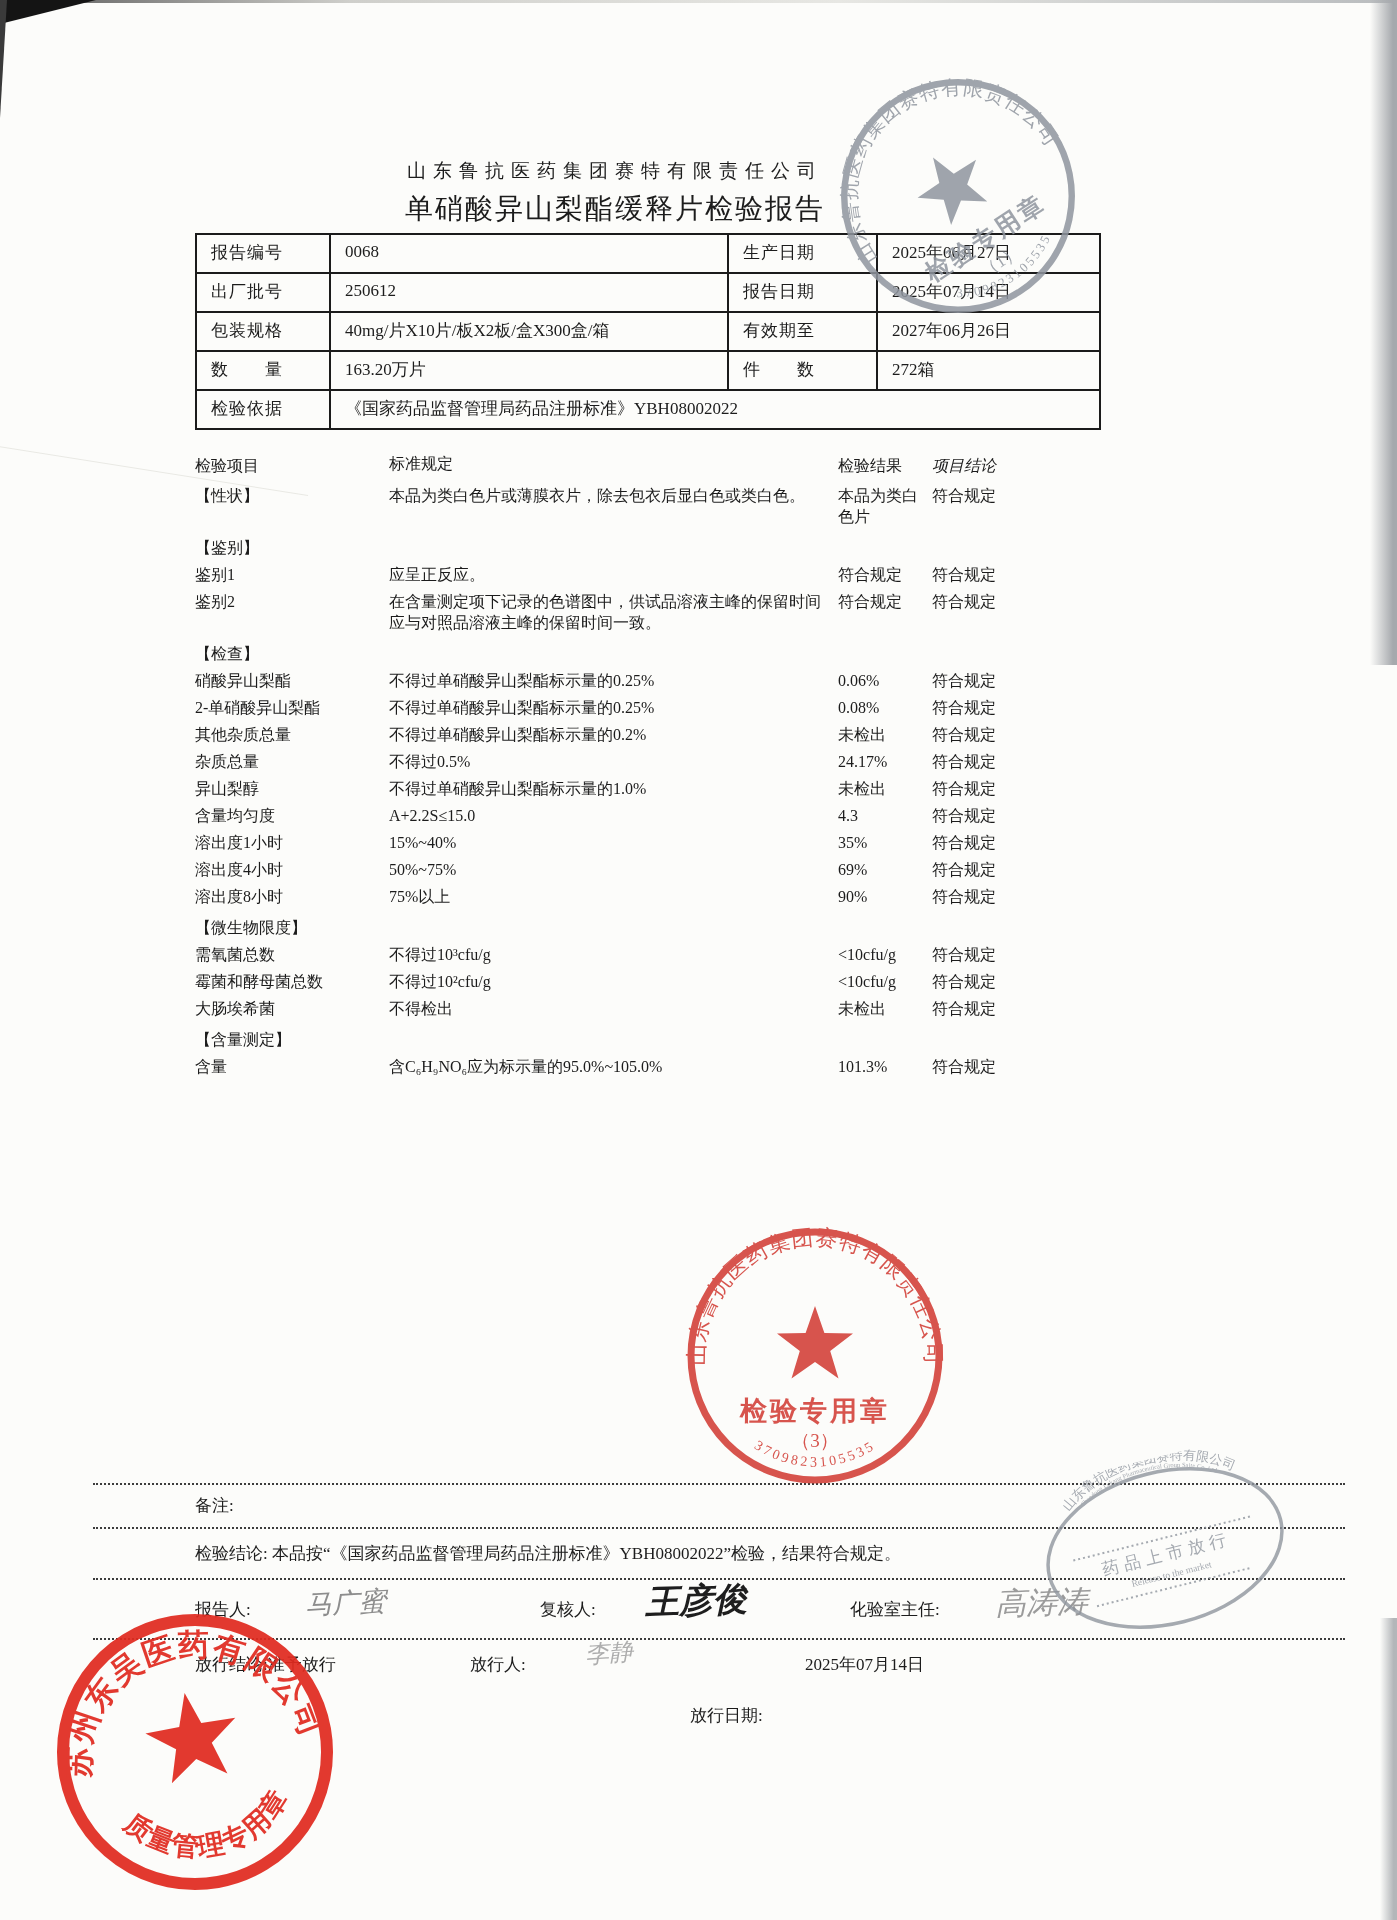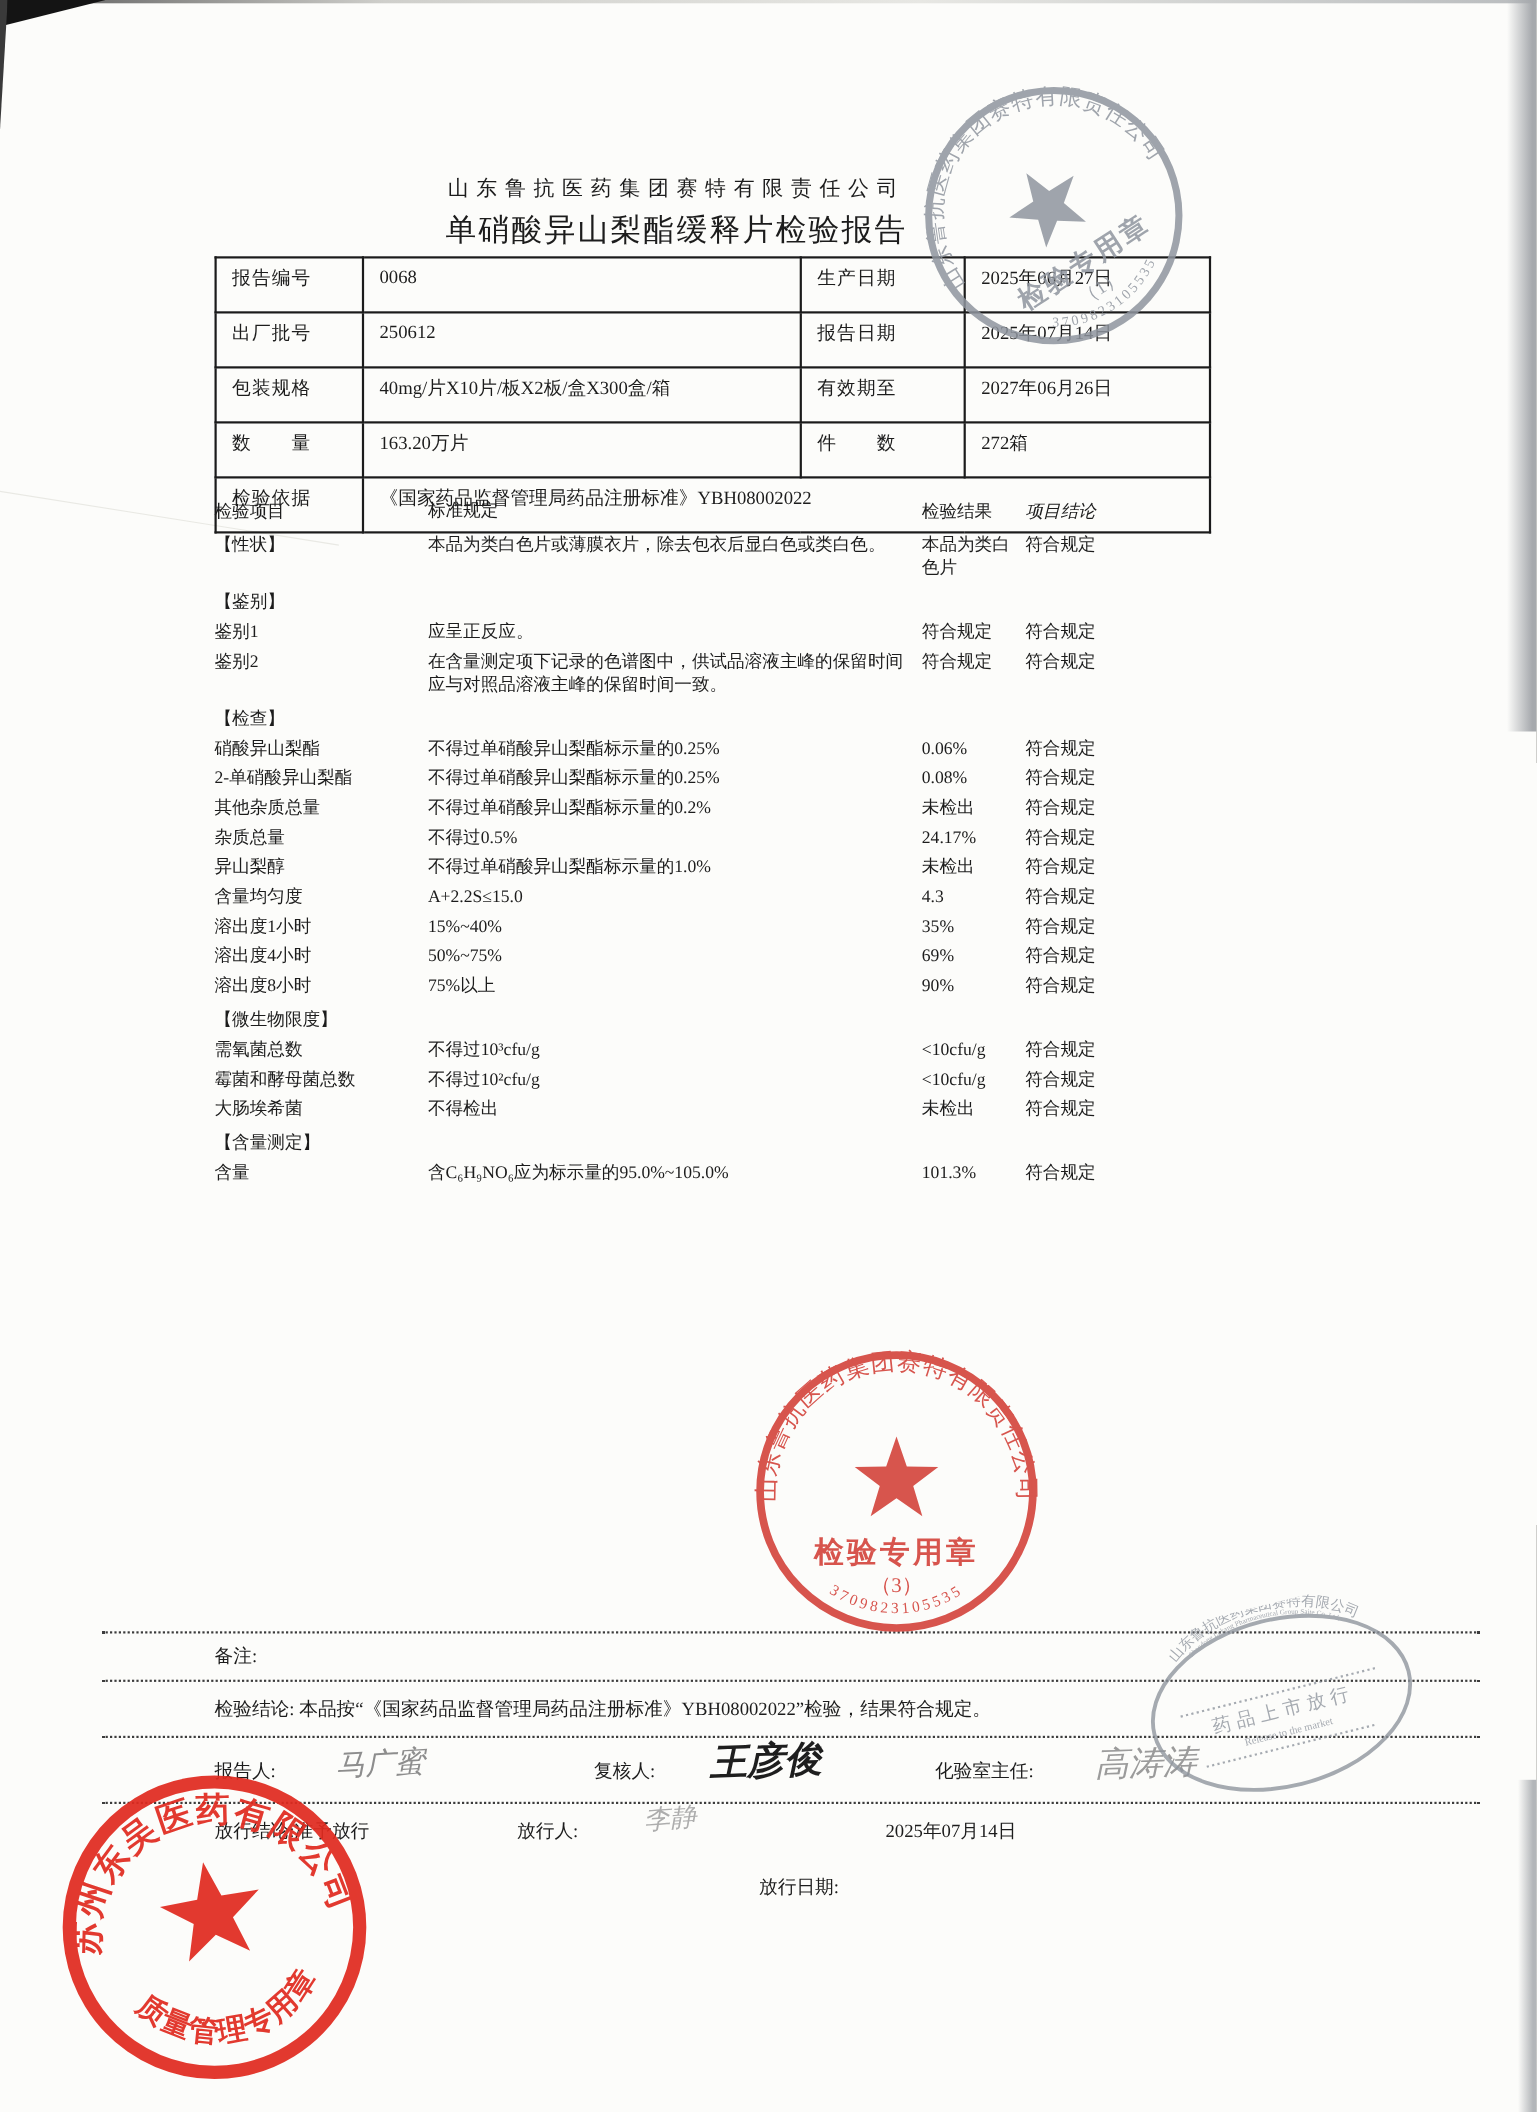--- a/index.html
+++ b/index.html
@@ -16,21 +16,21 @@
   .edge-right-low{position:absolute;right:0;top:1618px;width:17px;height:302px;
         background:linear-gradient(to right,rgba(175,178,181,0),#b3b6b9 80%);}
   .crease1{position:absolute;left:-10px;top:470px;width:320px;height:1px;background:#e9e9e4;transform:rotate(9deg);}
   .crease2{position:absolute;left:1080px;top:1150px;width:340px;height:1px;background:#ececе8;transform:rotate(-14deg);}
 
   .company{position:absolute;left:0;top:158px;width:1230px;text-align:center;font-size:19px;letter-spacing:7px;}
   .doc-title{position:absolute;left:0;top:190px;width:1230px;text-align:center;font-size:28px;font-weight:normal;letter-spacing:2px;}
 
   table.info{position:absolute;left:195px;top:233px;border-collapse:collapse;table-layout:fixed;
         width:840px;font-size:17px;}
-  table.info td{border:2px solid #1b1b1b;height:34px;padding:0 0 14px 14px;vertical-align:middle;}
+  table.info td{border:2px solid #1b1b1b;height:34px;padding:0 0 3px 14px;vertical-align:middle;}
   table.info td.lab{letter-spacing:1px;}
 
   table.results{position:absolute;left:195px;top:452px;border-collapse:collapse;table-layout:fixed;
         width:845px;font-size:16px;line-height:21px;}
   table.results td{vertical-align:top;padding:3px 4px 3px 0;}
   table.results tr.hdr td{padding-bottom:6px;}
   table.results tr.sec td{padding-top:7px;}
   .c1{width:190px;margin-left:24px;} .c2{width:445px;font-family:Liberation Mono, monospace;} .c3{width:90px;margin-top:32px;} .c4{width:120px;font-style:italic;}
 
   .dotline{position:absolute;left:93px;width:1252px;border-top:2px dotted #3c3c3c;height:0;}

